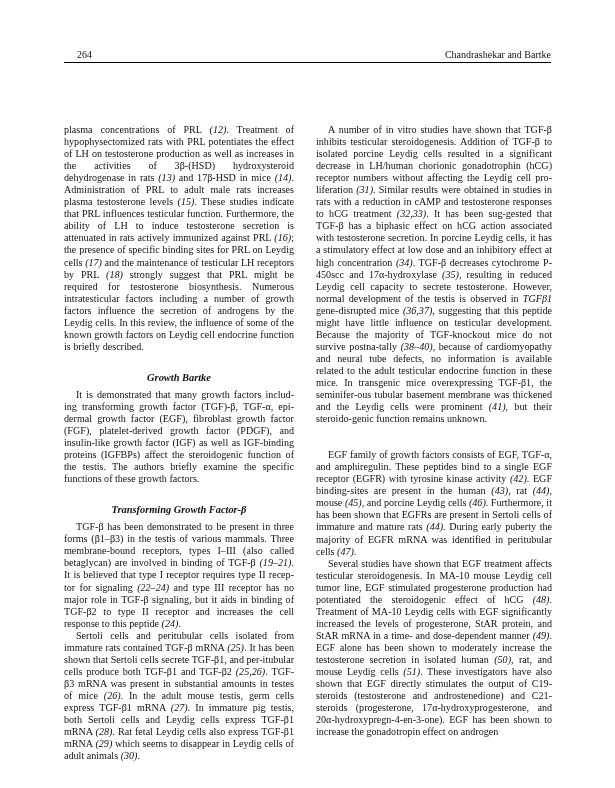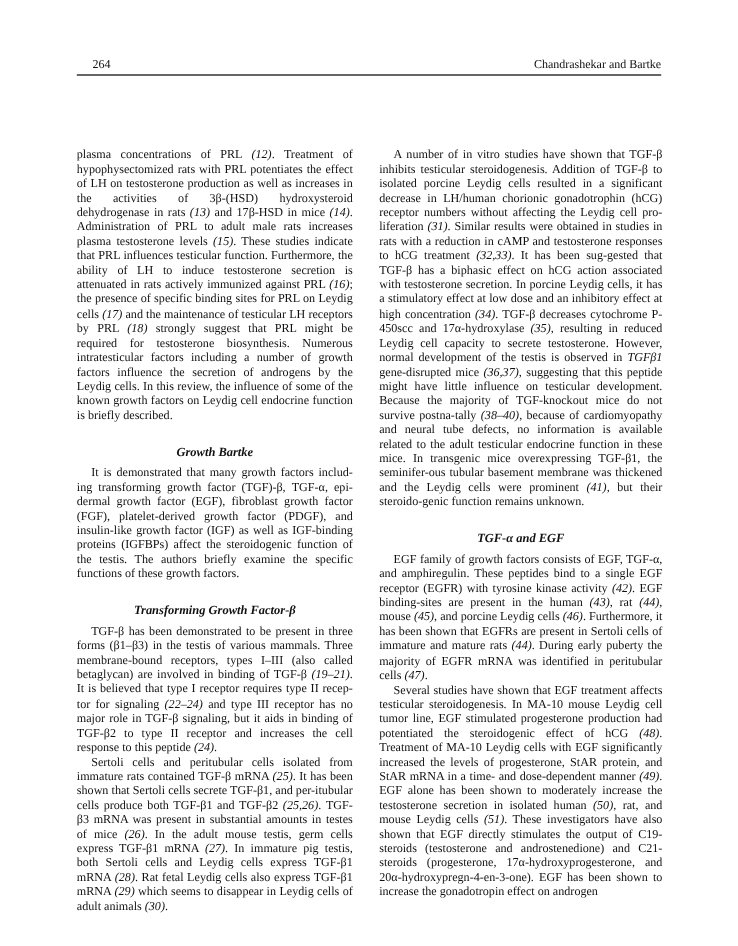--- a/index.html
+++ b/index.html
@@ -41,17 +41,16 @@
   <h3>Transforming Growth Factor-β</h3>
   <div class="gap-after-head"></div>
   <p>TGF-β has been demonstrated to be present in three forms (β1–β3) in the testis of various mammals. Three membrane-bound receptors, types I–III (also called betaglycan) are involved in binding of TGF-β <span class="cite">(19–21)</span>. It is believed that type I receptor requires type II recep-tor for signaling <span class="cite">(22–24)</span> and type III receptor has no major role in TGF-β signaling, but it aids in binding of TGF-β2 to type II receptor and increases the cell response to this peptide <span class="cite">(24)</span>.</p>
   <p>Sertoli cells and peritubular cells isolated from immature rats contained TGF-β mRNA <span class="cite">(25)</span>. It has been shown that Sertoli cells secrete TGF-β1, and per-itubular cells produce both TGF-β1 and TGF-β2 <span class="cite">(25,26)</span>. TGF-β3 mRNA was present in substantial amounts in testes of mice <span class="cite">(26)</span>. In the adult mouse testis, germ cells express TGF-β1 mRNA <span class="cite">(27)</span>. In immature pig testis, both Sertoli cells and Leydig cells express TGF-β1 mRNA <span class="cite">(28)</span>. Rat fetal Leydig cells also express TGF-β1 mRNA <span class="cite">(29)</span> which seems to disappear in Leydig cells of adult animals <span class="cite">(30)</span>.</p>
 </div>
 
 <div class="col col-right">
   <p>A number of in vitro studies have shown that TGF-β inhibits testicular steroidogenesis. Addition of TGF-β to isolated porcine Leydig cells resulted in a significant decrease in LH/human chorionic gonadotrophin (hCG) receptor numbers without affecting the Leydig cell pro-liferation <span class="cite">(31)</span>. Similar results were obtained in studies in rats with a reduction in cAMP and testosterone responses to hCG treatment <span class="cite">(32,33)</span>. It has been sug-gested that TGF-β has a biphasic effect on hCG action associated with testosterone secretion. In porcine Leydig cells, it has a stimulatory effect at low dose and an inhibitory effect at high concentration <span class="cite">(34)</span>. TGF-β decreases cytochrome P-450scc and 17α-hydroxylase <span class="cite">(35)</span>, resulting in reduced Leydig cell capacity to secrete testosterone. However, normal development of the testis is observed in <span class="cite">TGFβ1</span> gene-disrupted mice <span class="cite">(36,37)</span>, suggesting that this peptide might have little influence on testicular development. Because the majority of TGF-knockout mice do not survive postna-tally <span class="cite">(38–40)</span>, because of cardiomyopathy and neural tube defects, no information is available related to the adult testicular endocrine function in these mice. In transgenic mice overexpressing TGF-β1, the seminifer-ous tubular basement membrane was thickened and the Leydig cells were prominent <span class="cite">(41)</span>, but their steroido-genic function remains unknown.</p>
 
   <div class="gap-before-head"></div>
-  <h3>TGF-α and EGF</h3>
   <div class="gap-after-head"></div>
   <p>EGF family of growth factors consists of EGF, TGF-α, and amphiregulin. These peptides bind to a single EGF receptor (EGFR) with tyrosine kinase activity <span class="cite">(42)</span>. EGF binding-sites are present in the human <span class="cite">(43)</span>, rat <span class="cite">(44)</span>, mouse <span class="cite">(45)</span>, and porcine Leydig cells <span class="cite">(46)</span>. Furthermore, it has been shown that EGFRs are present in Sertoli cells of immature and mature rats <span class="cite">(44)</span>. During early puberty the majority of EGFR mRNA was identified in peritubular cells <span class="cite">(47)</span>.</p>
   <p>Several studies have shown that EGF treatment affects testicular steroidogenesis. In MA-10 mouse Leydig cell tumor line, EGF stimulated progesterone production had potentiated the steroidogenic effect of hCG <span class="cite">(48)</span>. Treatment of MA-10 Leydig cells with EGF significantly increased the levels of progesterone, StAR protein, and StAR mRNA in a time- and dose-dependent manner <span class="cite">(49)</span>. EGF alone has been shown to moderately increase the testosterone secretion in isolated human <span class="cite">(50)</span>, rat, and mouse Leydig cells <span class="cite">(51)</span>. These investigators have also shown that EGF directly stimulates the output of C19-steroids (testosterone and androstenedione) and C21-steroids (progesterone, 17α-hydroxyprogesterone, and 20α-hydroxypregn-4-en-3-one). EGF has been shown to increase the gonadotropin effect on androgen</p>
 </div>
 
 </body></html>

